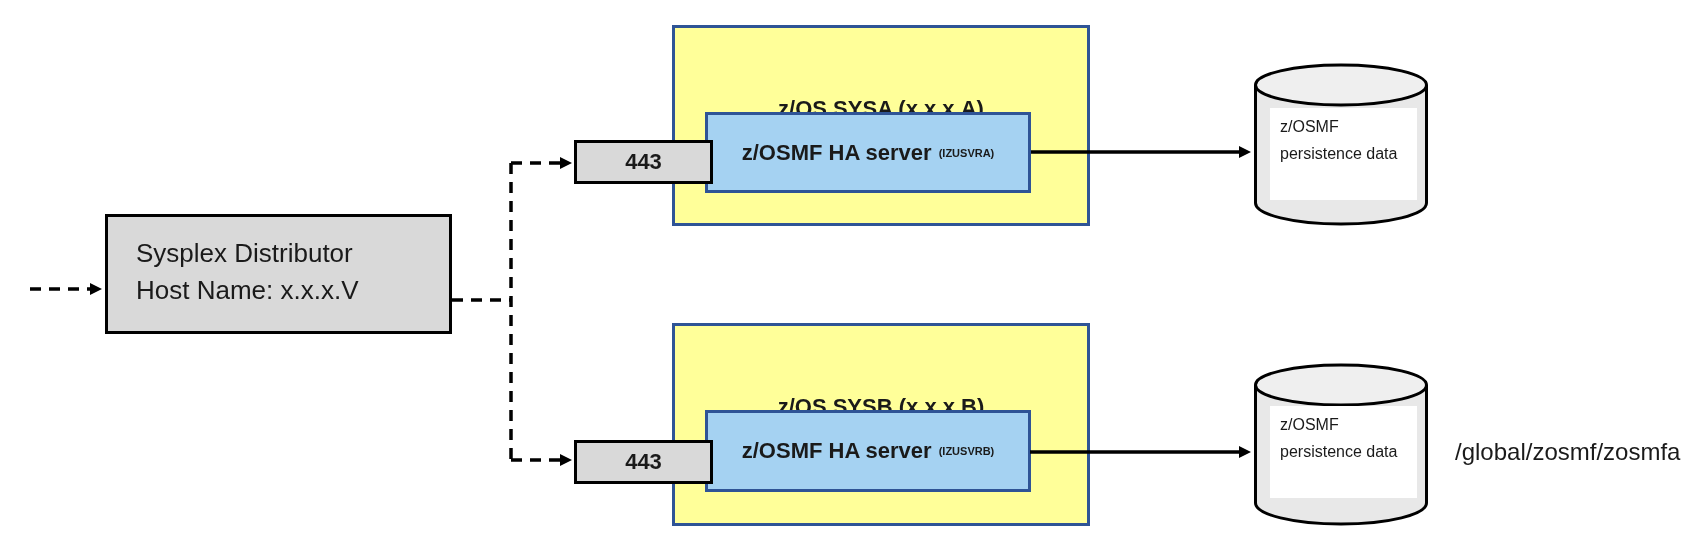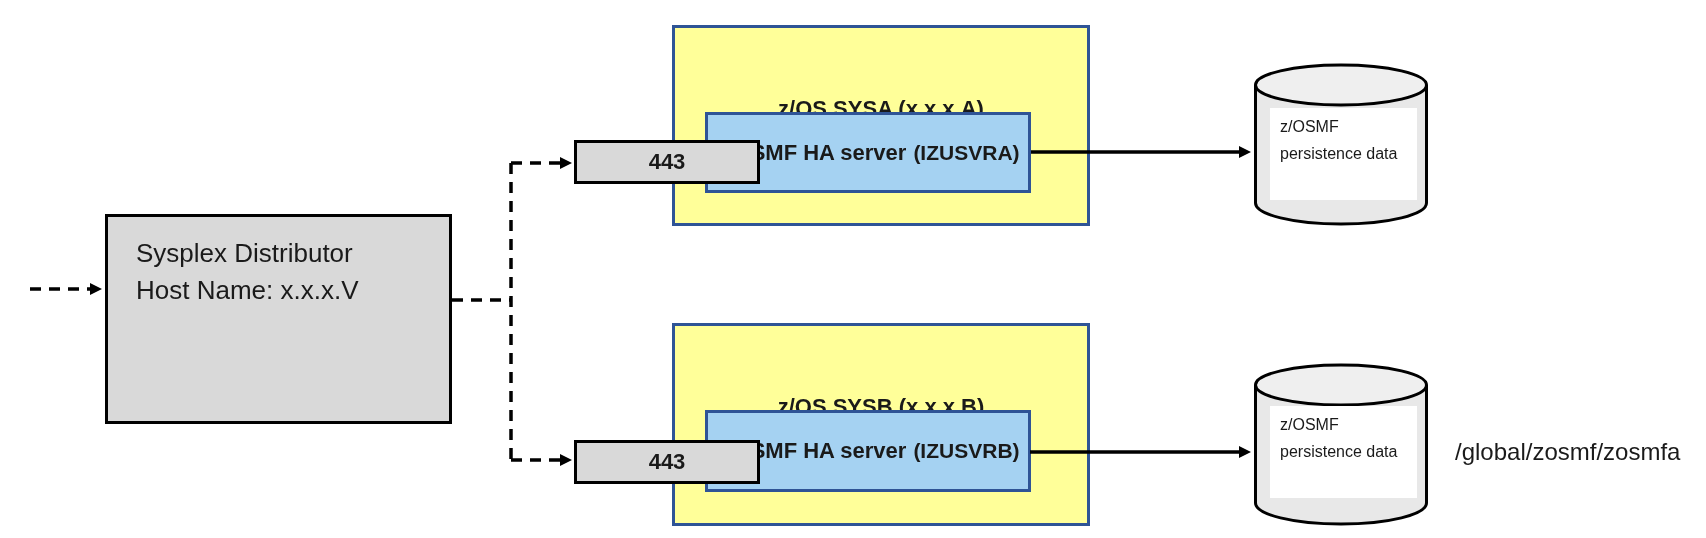--- a/index.html
+++ b/index.html
@@ -4,21 +4,21 @@
 <style>
   html,body{margin:0;padding:0;background:#fff;}
   #canvas{
     position:relative;width:1706px;height:538px;background:#ffffff;overflow:hidden;
     font-family:"Liberation Sans", sans-serif;color:#1a1a1a;
   }
   .abs{position:absolute;}
 
   
   .distributor{
-    left:105px;top:214px;width:347px;height:210px;
+    left:105px;top:214px;width:347px;height:120px;
     background:#d9d9d9;border:3px solid #000;box-sizing:border-box;
     padding:18px 0 0 28px;font-size:26px;line-height:37px;z-index:3;
   }
 
   
   .sysbox{
     left:672px;width:418px;background:#ffff99;border:3px solid #2f5496;
     box-sizing:border-box;z-index:1;
   }
   .sysbox.a{top:25px;height:201px;}
@@ -30,25 +30,25 @@
 
   
   .serverbox{
     left:705px;width:326px;background:#a5d2f2;border:3px solid #2f5496;
     box-sizing:border-box;z-index:1;
     display:flex;align-items:center;justify-content:center;
     font-weight:bold;font-size:22px;white-space:nowrap;
   }
   .serverbox.a{top:112px;height:81px;}
   .serverbox.b{top:410px;height:82px;}
-  .serverbox .instance{font-size:21px;margin-left:7px;}
+  .serverbox .instance{font-size:11px;margin-left:7px;}
 
   
   .portbox{
-    left:574px;width:186px;height:44px;
+    left:574px;width:139px;height:44px;
     background:#d9d9d9;border:3px solid #000;box-sizing:border-box;
     display:flex;align-items:center;justify-content:center;
     font-weight:bold;font-size:22px;z-index:3;
   }
   .portbox.a{top:140px;}
   .portbox.b{top:440px;}
 
   
   .cyl{left:1253px;width:176px;height:166px;z-index:1;}
   .cyl.a{top:62px;}

